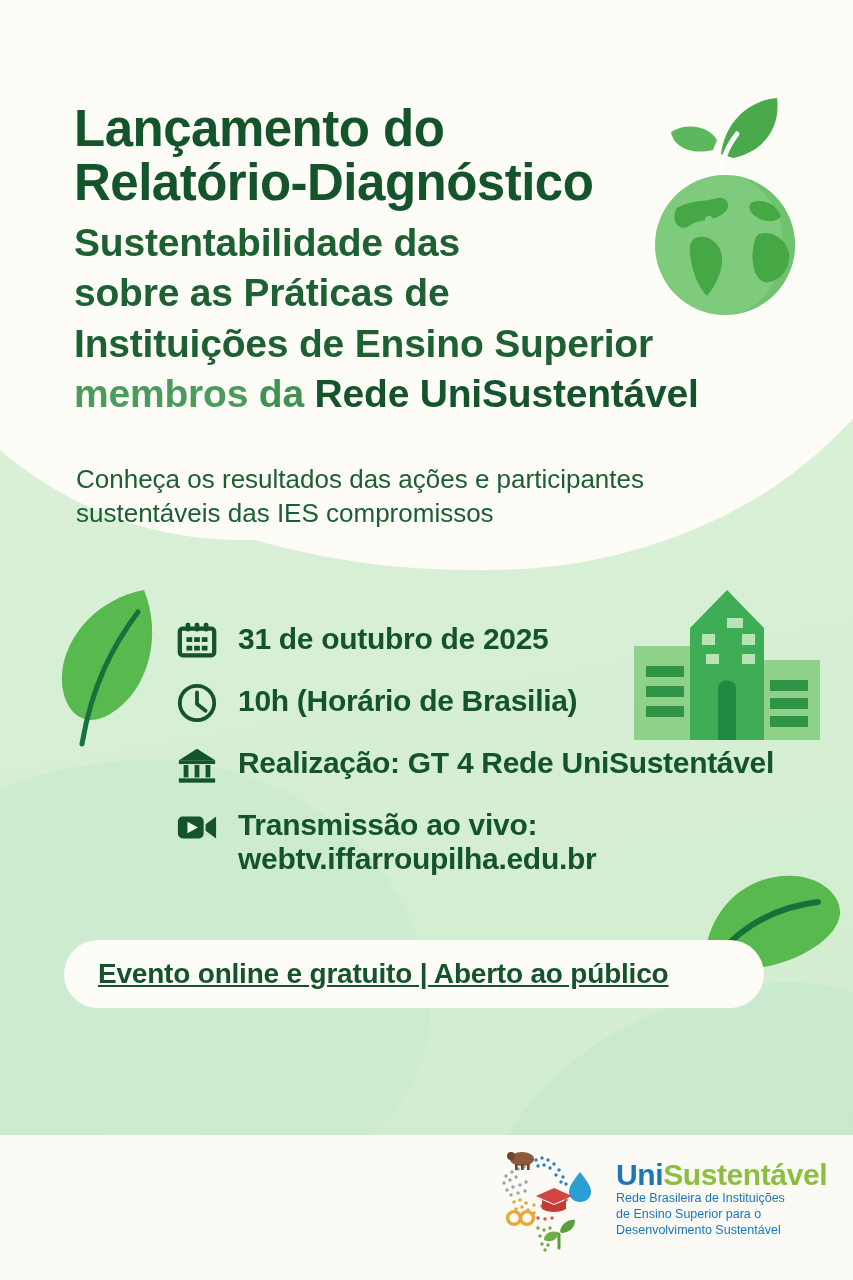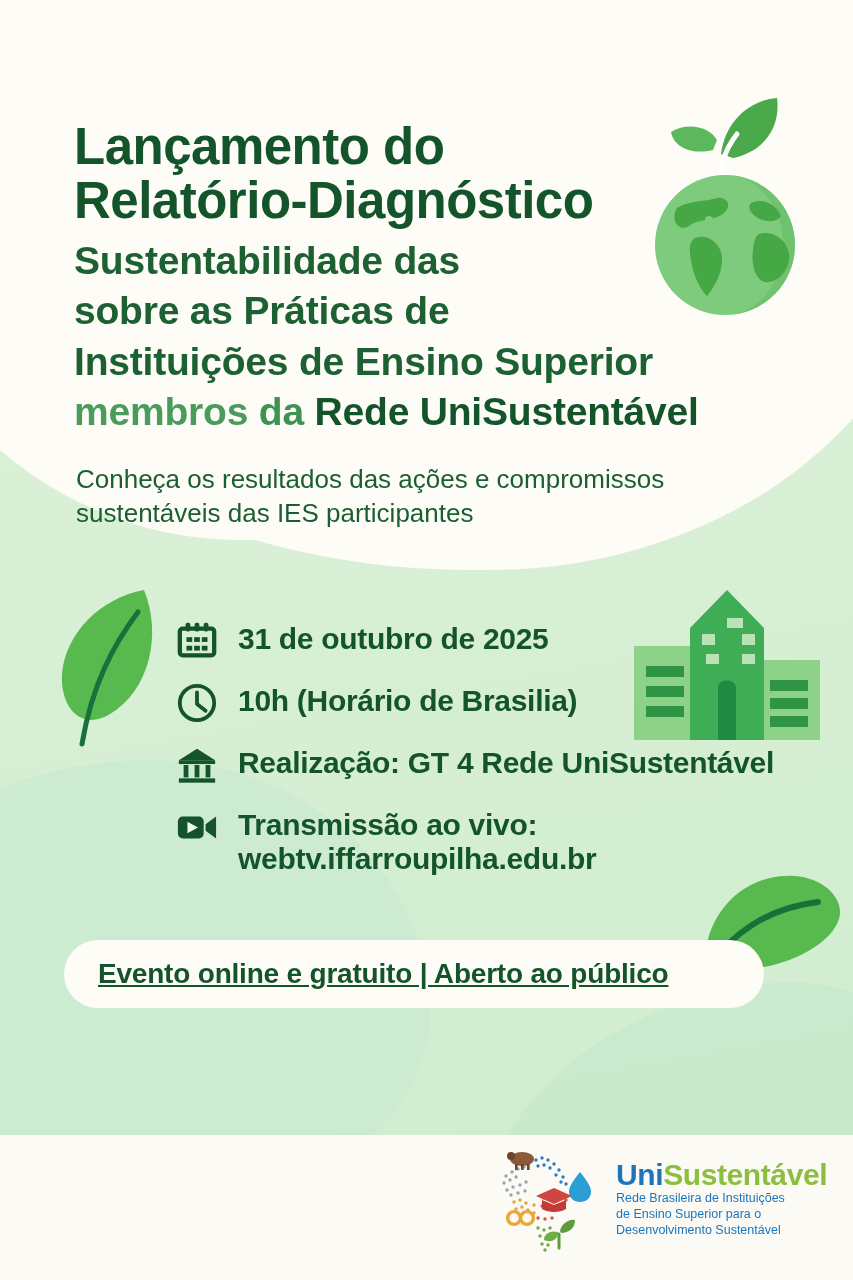--- a/index.html
+++ b/index.html
@@ -73,21 +73,20 @@
     border-radius: 50%;
   }
 
   
   .headline {
     position: absolute;
     left: 74px;
     top: 103px;
     width: 700px;
     z-index: 6;
-    margin-top: 18px;
   }
   .h-line1, .h-line2 {
     font-size: 51px;
     font-weight: 700;
     line-height: 1.02;
     color: #14542b;
     letter-spacing: -.5px;
     white-space: nowrap;
   }
   .h-line2 { margin-top: 2px; }
@@ -278,22 +277,22 @@
     <div class="h-line2">Relatório-Diagnóstico</div>
     <div class="sub">
       <div>Sustentabilidade das</div>
       <div>sobre as Práticas de</div>
       <div>Instituições de Ensino Superior</div>
       <div><span class="midgreen">membros</span><span class="lightgreen"> da </span><span class="strong">Rede UniSustentável</span></div>
     </div>
   </div>
 
   <div class="lead">
-    <div>Conheça os resultados das ações e compromissos</div>
-    <div>sustentáveis das IES participantes</div>
+    <div>Conheça os resultados das ações e participantes</div>
+    <div>sustentáveis das IES compromissos</div>
   </div>
 
   <div class="leaf-left">
     <svg viewBox="0 0 115 180" width="115" height="180" xmlns="http://www.w3.org/2000/svg">
       <path d="M92 12 C 110 56, 98 112, 58 136 C 28 154, 8 128, 10 96 C 13 56, 48 20, 92 12 Z" fill="#58b94f"></path>
       <path d="M86 34 C 62 66, 40 106, 30 166" stroke="#17713a" stroke-width="5" fill="none" stroke-linecap="round"></path>
     </svg>
   </div>
 
   <div class="building">

